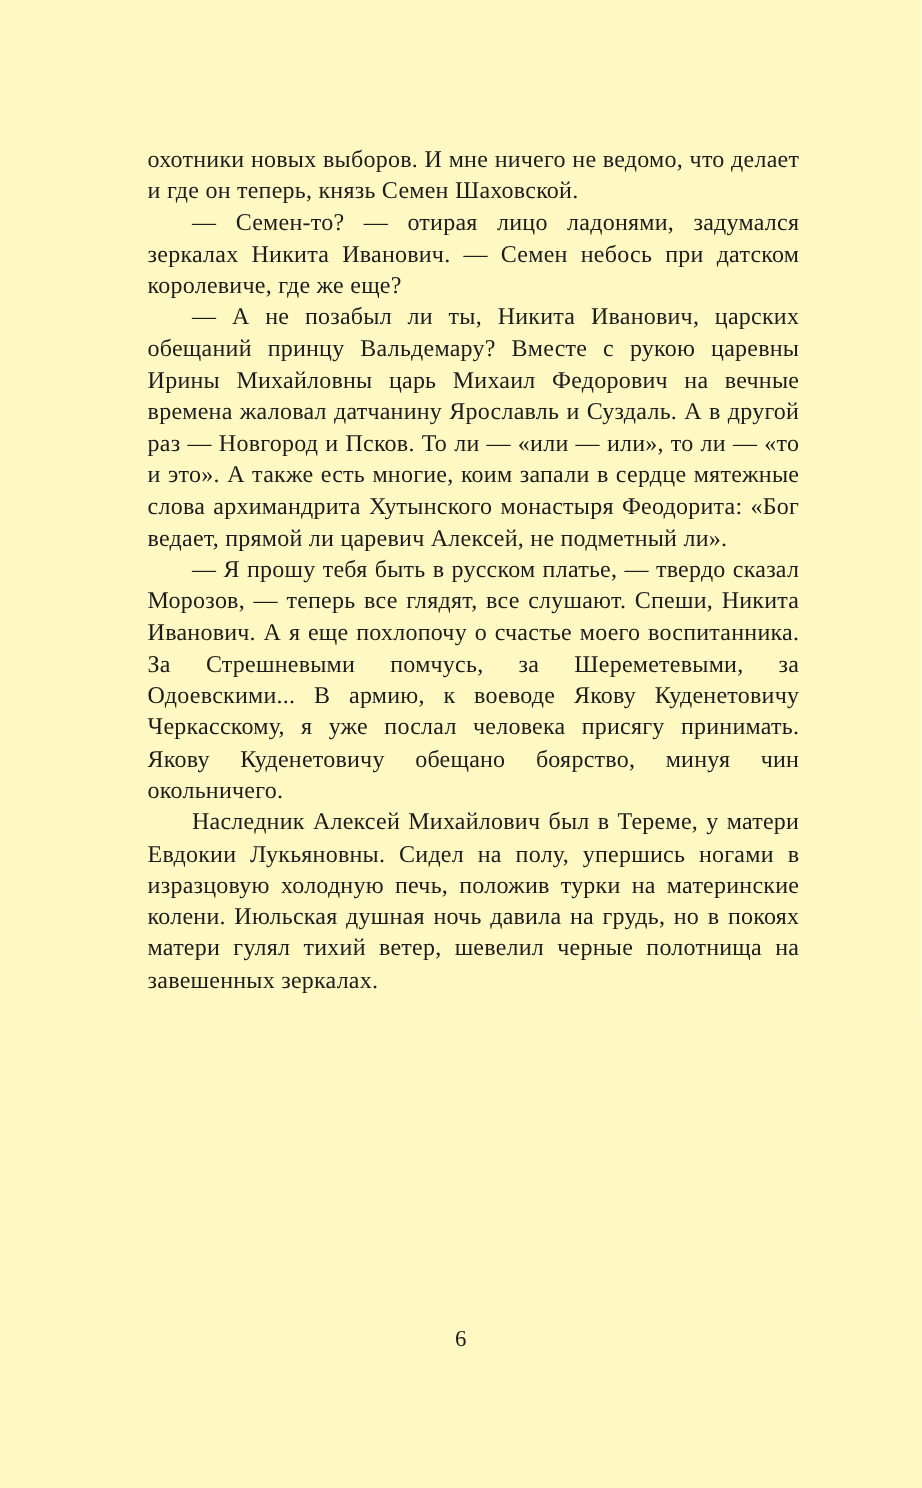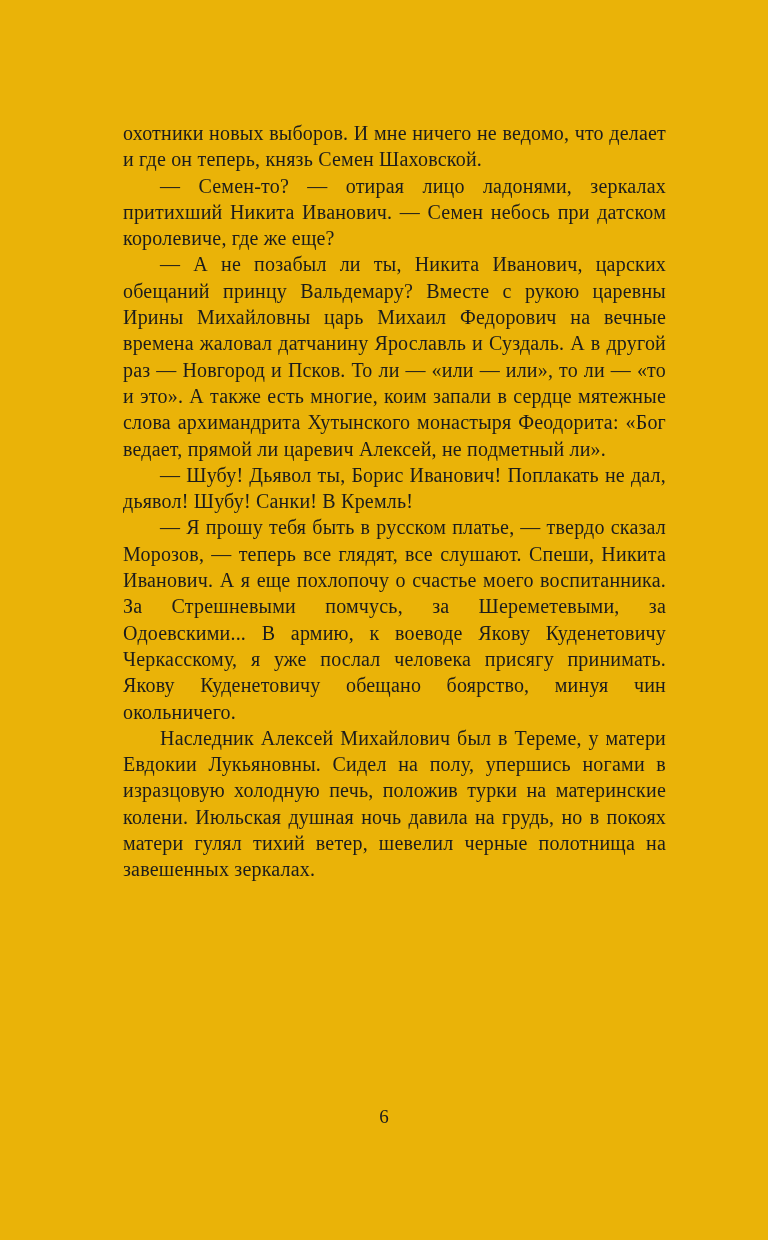--- a/index.html
+++ b/index.html
@@ -4,21 +4,21 @@
 <style>
   html, body {
     margin: 0;
     padding: 0;
     background: #ffffff;
   }
   .page {
     position: relative;
     width: 768px;
     height: 1240px;
-    background: #eab308;
+    background: #fef9c3;
     overflow: hidden;
     font-family: "Liberation Serif", "DejaVu Serif", serif;
     color: #1c1c1c;
   }
   .text-block {
     position: absolute;
     left: 123px;
     top: 120px;
     width: 543px;
     font-size: 20px;
@@ -45,20 +45,19 @@
     font-size: 19px;
     color: #1c1c1c;
   }
 </style>
 </head>
 <body>
 
 <div class="page">
   <div class="text-block" lang="ru">
     <p class="no-indent">охотники новых выборов. И мне ничего не ведомо, что делает и где он теперь, князь Семен Шаховской.</p>
-    <p>— Семен-то? — отирая лицо ладонями, зеркалах притихший Никита Иванович. — Семен небось при датском королевиче, где же еще?</p>
+    <p>— Семен-то? — отирая лицо ладонями, задумался зеркалах Никита Иванович. — Семен небось при датском королевиче, где же еще?</p>
     <p>— А не позабыл ли ты, Никита Иванович, царских обещаний принцу Вальдемару? Вместе с рукою царевны Ирины Михайловны царь Михаил Федорович на вечные времена жаловал датчанину Ярославль и Суздаль. А в другой раз — Новгород и Псков. То ли — «или — или», то ли — «то и это». А также есть многие, коим запали в сердце мятежные слова архимандрита Хутынского монастыря Феодорита: «Бог ведает, прямой ли царевич Алексей, не подметный ли».</p>
-    <p>— Шубу! Дьявол ты, Борис Иванович! Поплакать не дал, дьявол! Шубу! Санки! В Кремль!</p>
     <p>— Я прошу тебя быть в русском платье, — твердо сказал Морозов, — теперь все глядят, все слушают. Спеши, Никита Иванович. А я еще похлопочу о счастье моего воспитанника. За Стрешневыми помчусь, за Шереметевыми, за Одоевскими... В армию, к воеводе Якову Куденетовичу Черкасскому, я уже послал человека присягу принимать. Якову Куденетовичу обещано боярство, минуя чин окольничего.</p>
     <p>Наследник Алексей Михайлович был в Тереме, у матери Евдокии Лукьяновны. Сидел на полу, упершись ногами в изразцовую холодную печь, положив турки на материнские колени. Июльская душная ночь давила на грудь, но в покоях матери гулял тихий ветер, шевелил черные полотнища на завешенных зеркалах.</p>
   </div>
   <div class="page-number">6</div>
 </div>
 
 </body></html>

